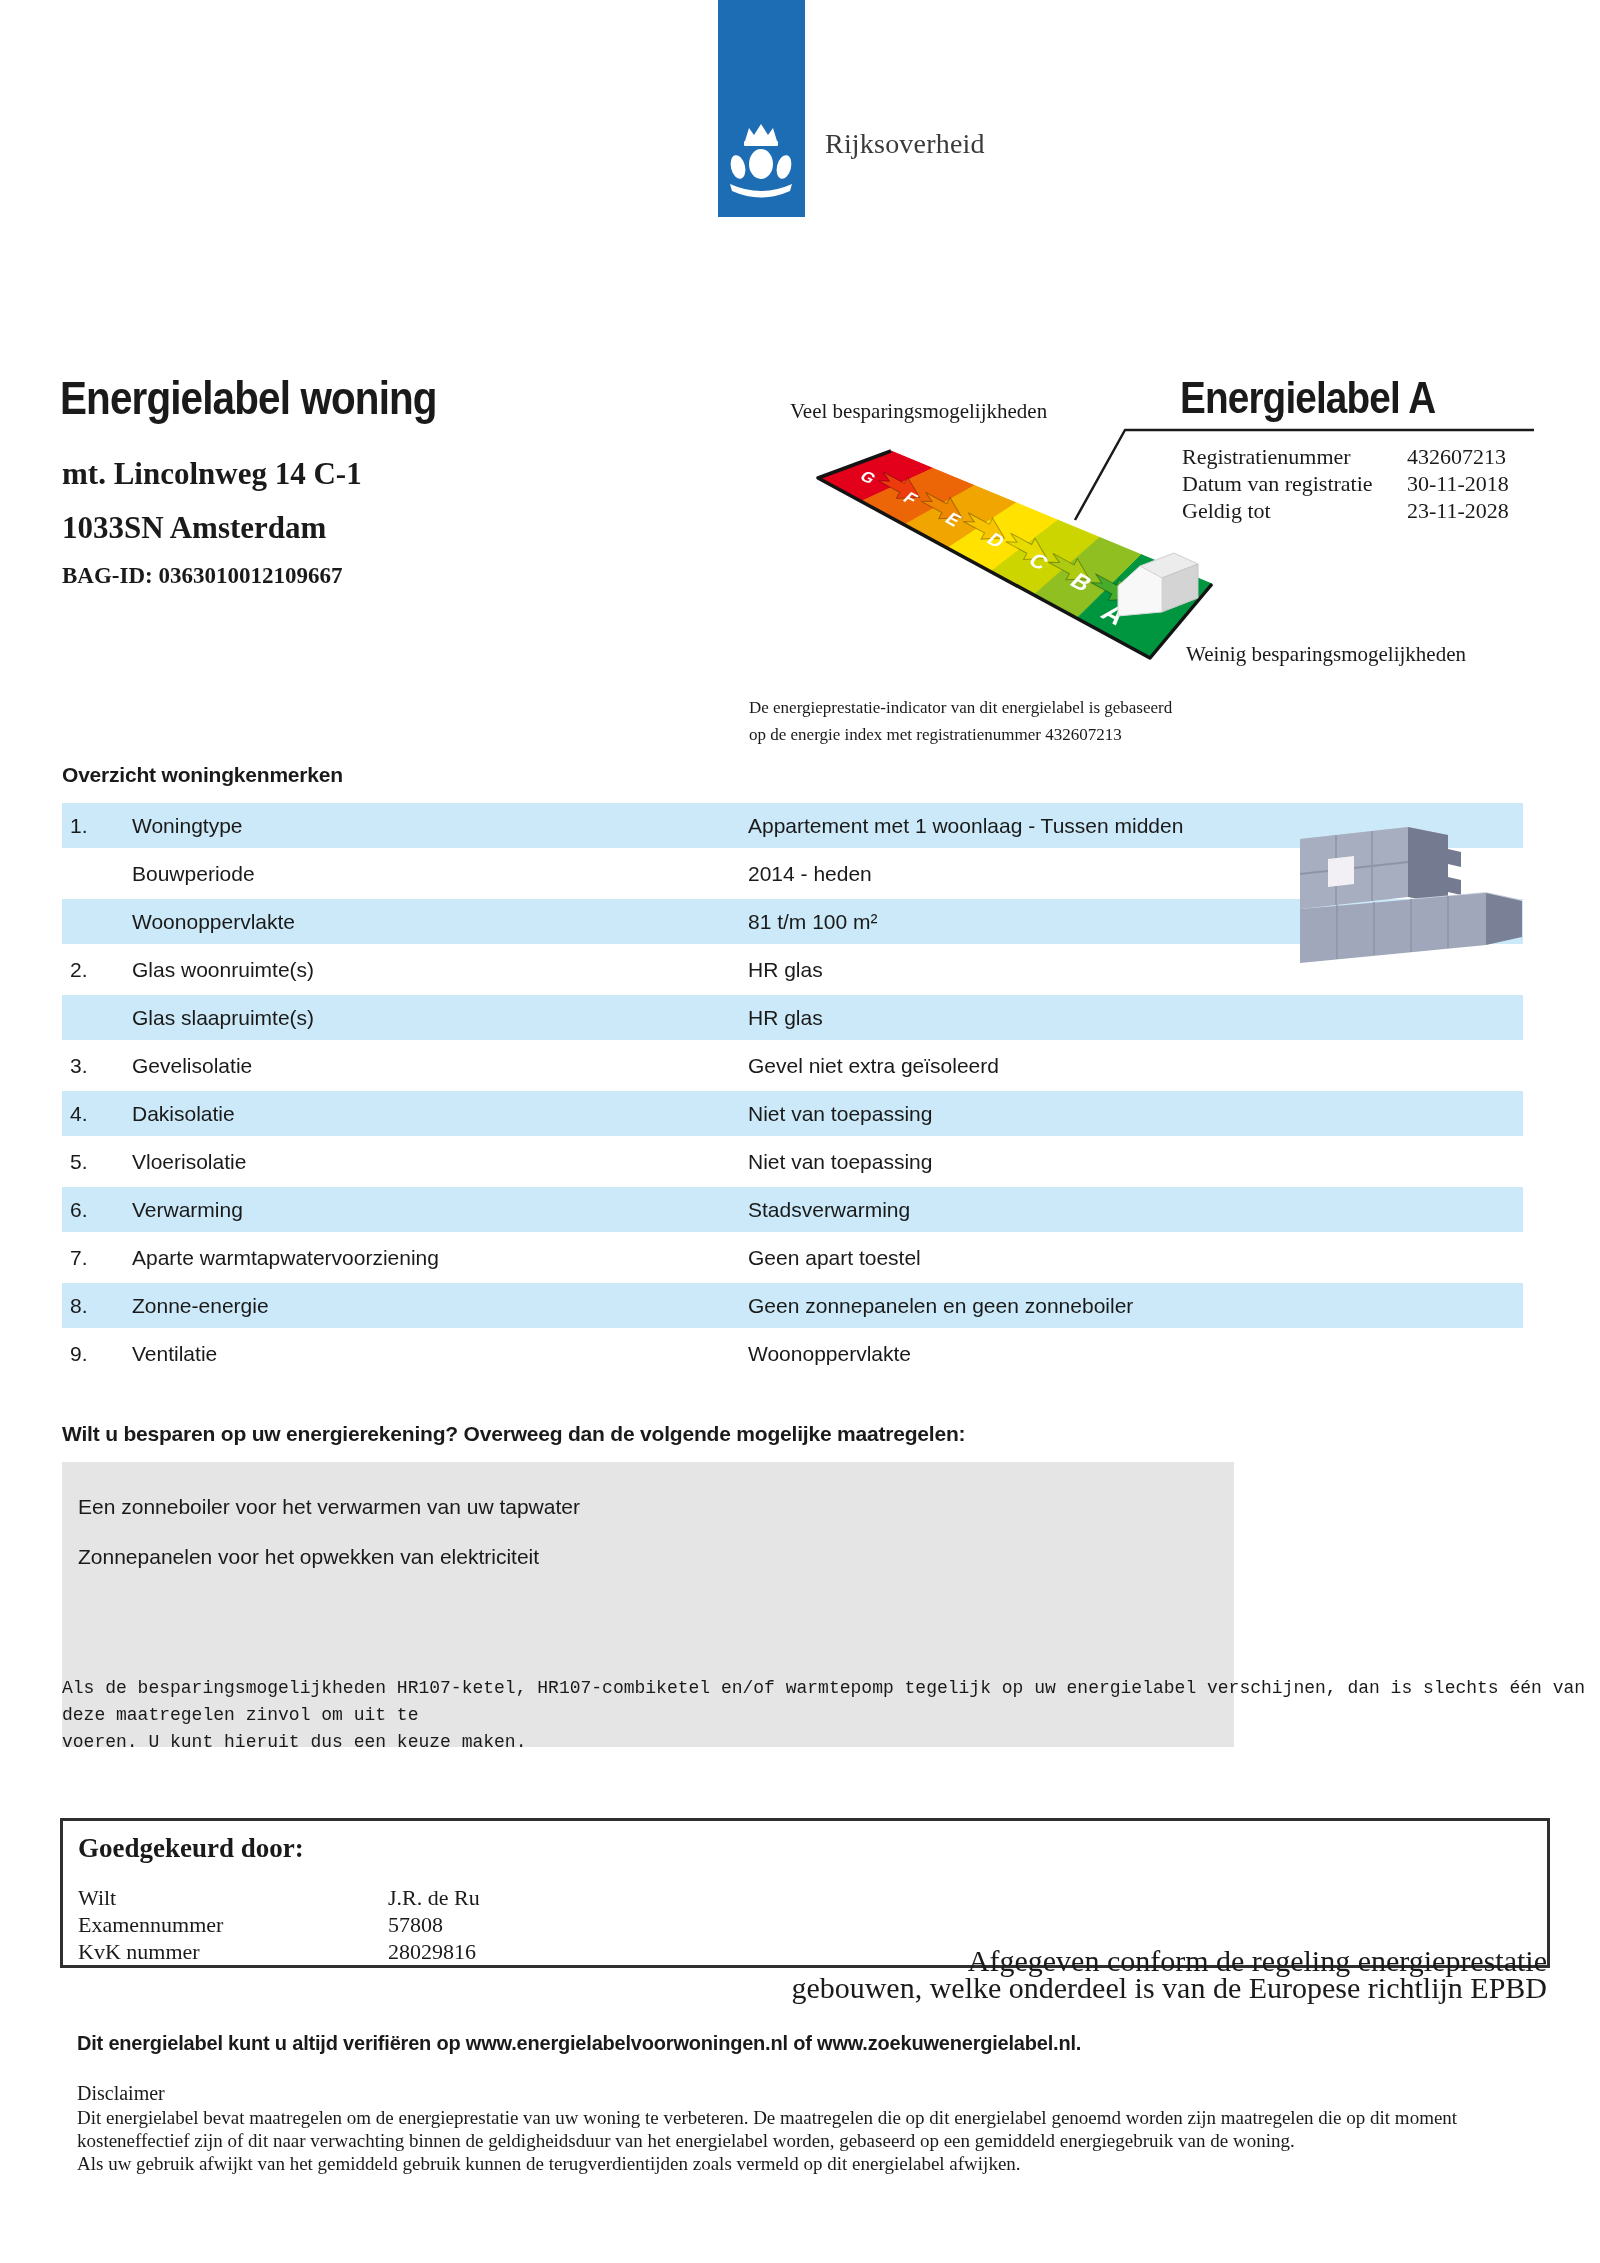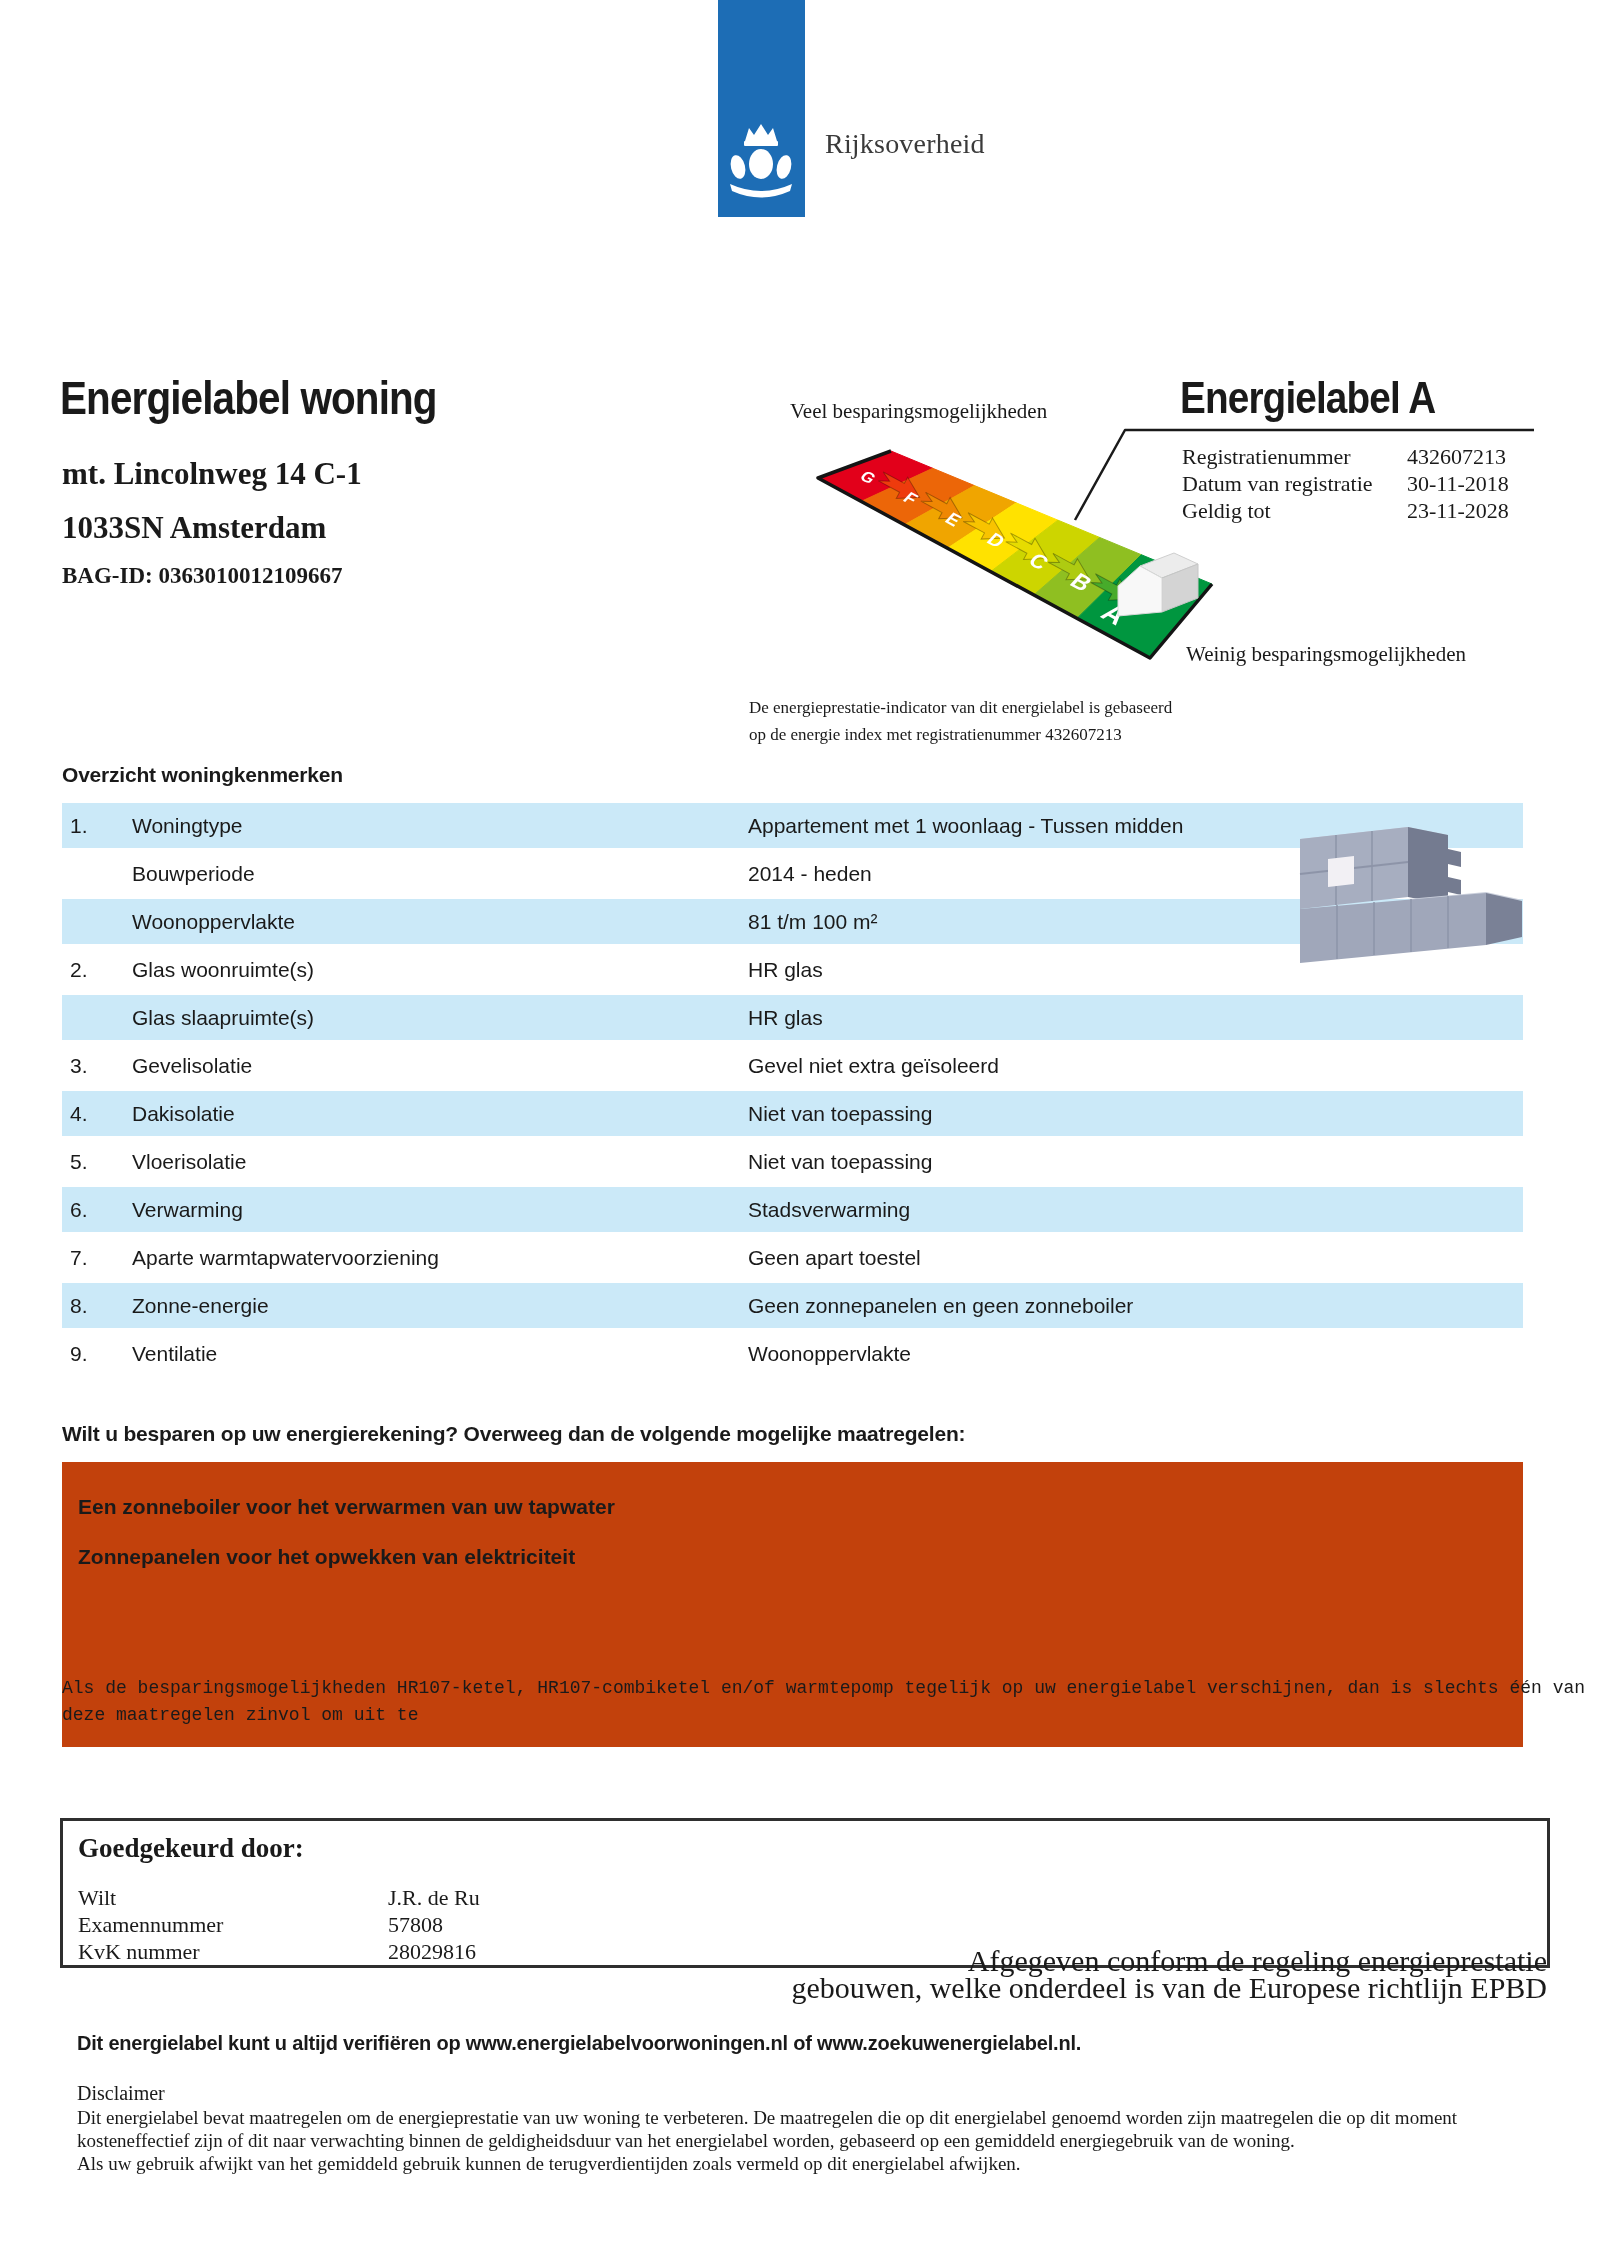--- a/index.html
+++ b/index.html
@@ -34,21 +34,21 @@
   .tbl-heading{left:62px;top:763px;font-size:21px;letter-spacing:-.2px;}
   .trow{position:absolute;left:62px;width:1461px;height:45px;font-size:21px;}
   .trow.blue{background:#cbe9f8;}
   .trow span{position:absolute;top:50%;transform:translateY(-50%);white-space:nowrap;}
   .trow .num{left:8px;}
   .trow .lbl{left:70px;}
   .trow .val{left:686px;}
 
   
   .measures-heading{left:62px;top:1422px;font-size:21px;letter-spacing:-.2px;}
-  .measures-box{left:62px;top:1462px;width:1461px;height:285px;background:#c2410c;font-weight:bold;}
+  .measures-box{left:62px;top:1462px;width:1172px;height:285px;background:#e5e5e5;}
   .measure-item{position:absolute;left:16px;font-size:21px;white-space:nowrap;}
   .measures-note{left:62px;top:1675px;font-size:18px;line-height:27px;font-family:Liberation Mono, monospace;}
 
   
   .approval-box{left:60px;top:1818px;width:1484px;height:144px;border:3px solid #2f2f2f;background:#fff;}
   .approval-heading{position:absolute;left:15px;top:12px;font-size:27px;}
   .fld-row{position:absolute;left:15px;height:27px;font-size:22px;white-space:nowrap;}
   .fld-row .fl{position:absolute;left:0;}
   .fld-row .fv{position:absolute;left:310px;}
   .conform{position:absolute;right:0;top:86px;text-align:right;font-size:30px;line-height:27px;margin-top:40px;}
@@ -226,20 +226,21 @@
     <line x1="158" y1="81" x2="158" y2="133" stroke="#8d94a8" stroke-width="1.5"></line>
   </svg>
 
   <div class="abs measures-heading sans b">Wilt u besparen op uw energierekening? Overweeg dan de volgende mogelijke maatregelen:</div>
   <div class="abs measures-box" id="measures-box">
       <div class="measure-item sans" style="top: 33px;">Een zonneboiler voor het verwarmen van uw tapwater</div>
       <div class="measure-item sans" style="top: 83px;">Zonnepanelen voor het opwekken van elektriciteit</div>
     </div>
   <div class="abs measures-note serif" id="measures-note">
       <div>Als de besparingsmogelijkheden HR107-ketel, HR107-combiketel en/of warmtepomp tegelijk op uw energielabel verschijnen, dan is slechts één van deze maatregelen zinvol om uit te</div>
+      <div>voeren. U kunt hieruit dus een keuze maken.</div>
     </div>
 
   <div class="abs approval-box">
     <div class="approval-heading serif b">Goedgekeurd door:</div>
     <div id="approval-fields">
         <div class="fld-row serif" style="top: 64px;">
           <span class="fl">Wilt</span>
           <span class="fv">J.R. de Ru</span>
         </div>
         <div class="fld-row serif" style="top: 91px;">

